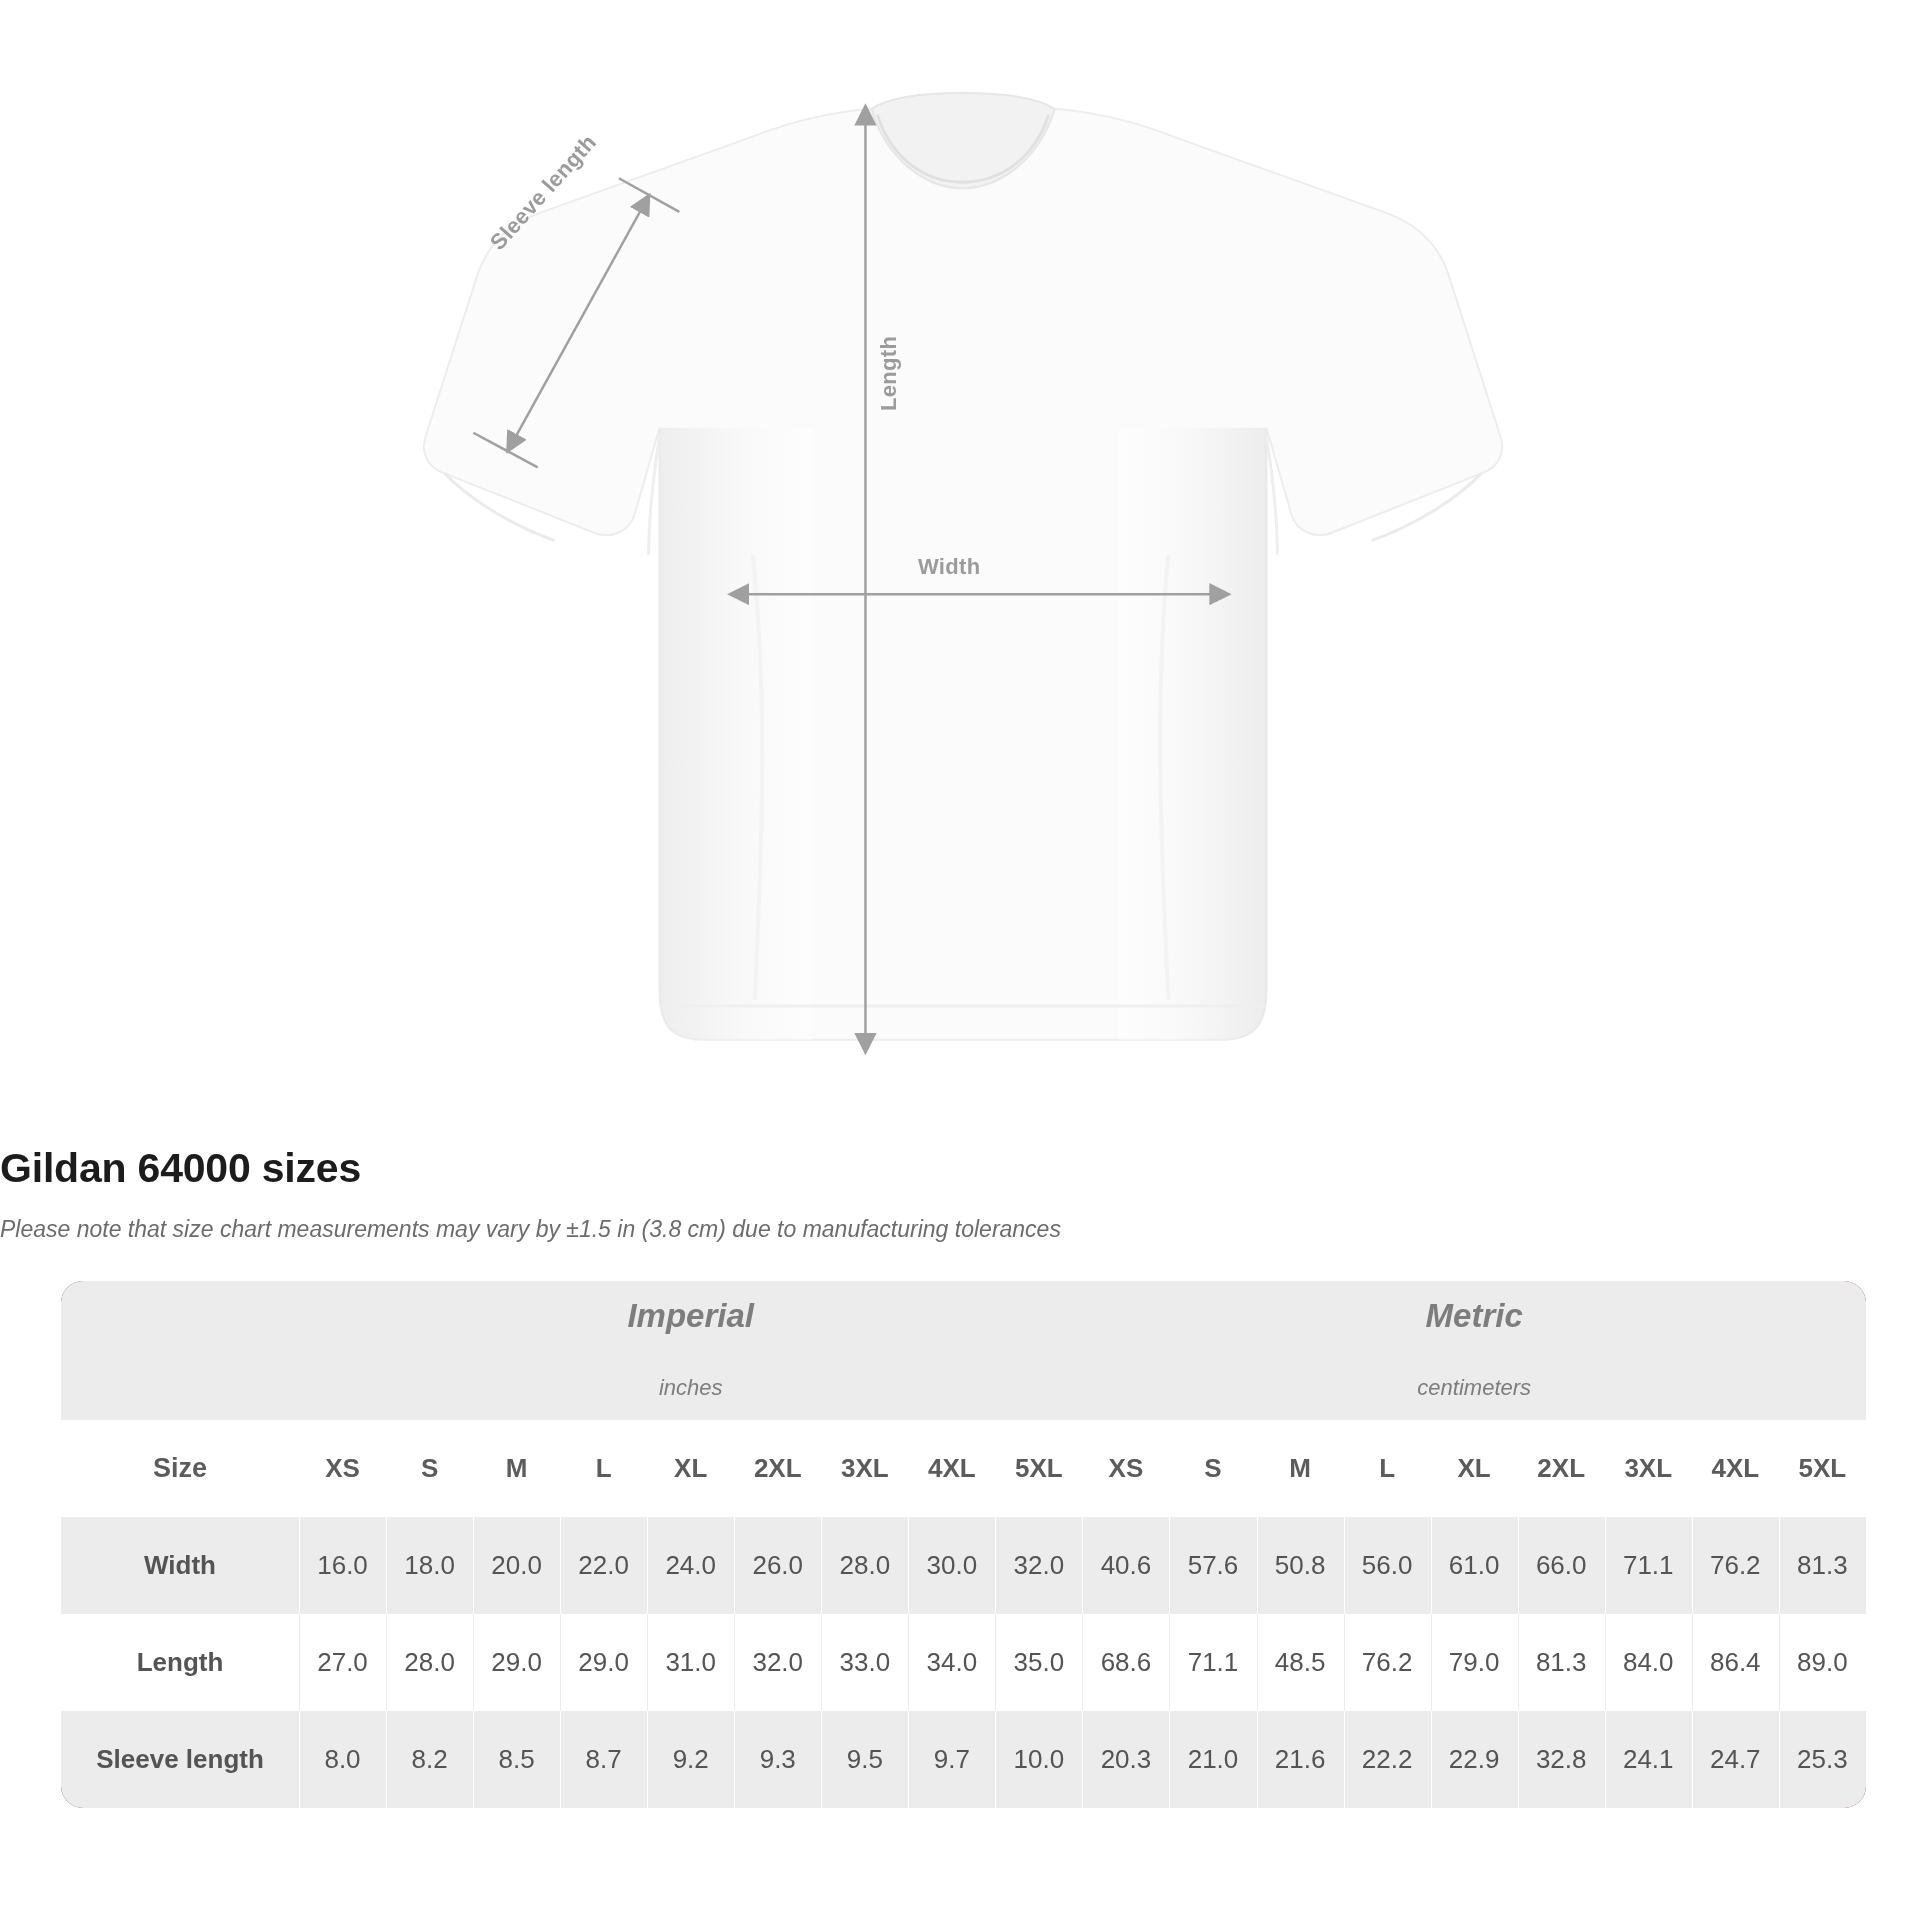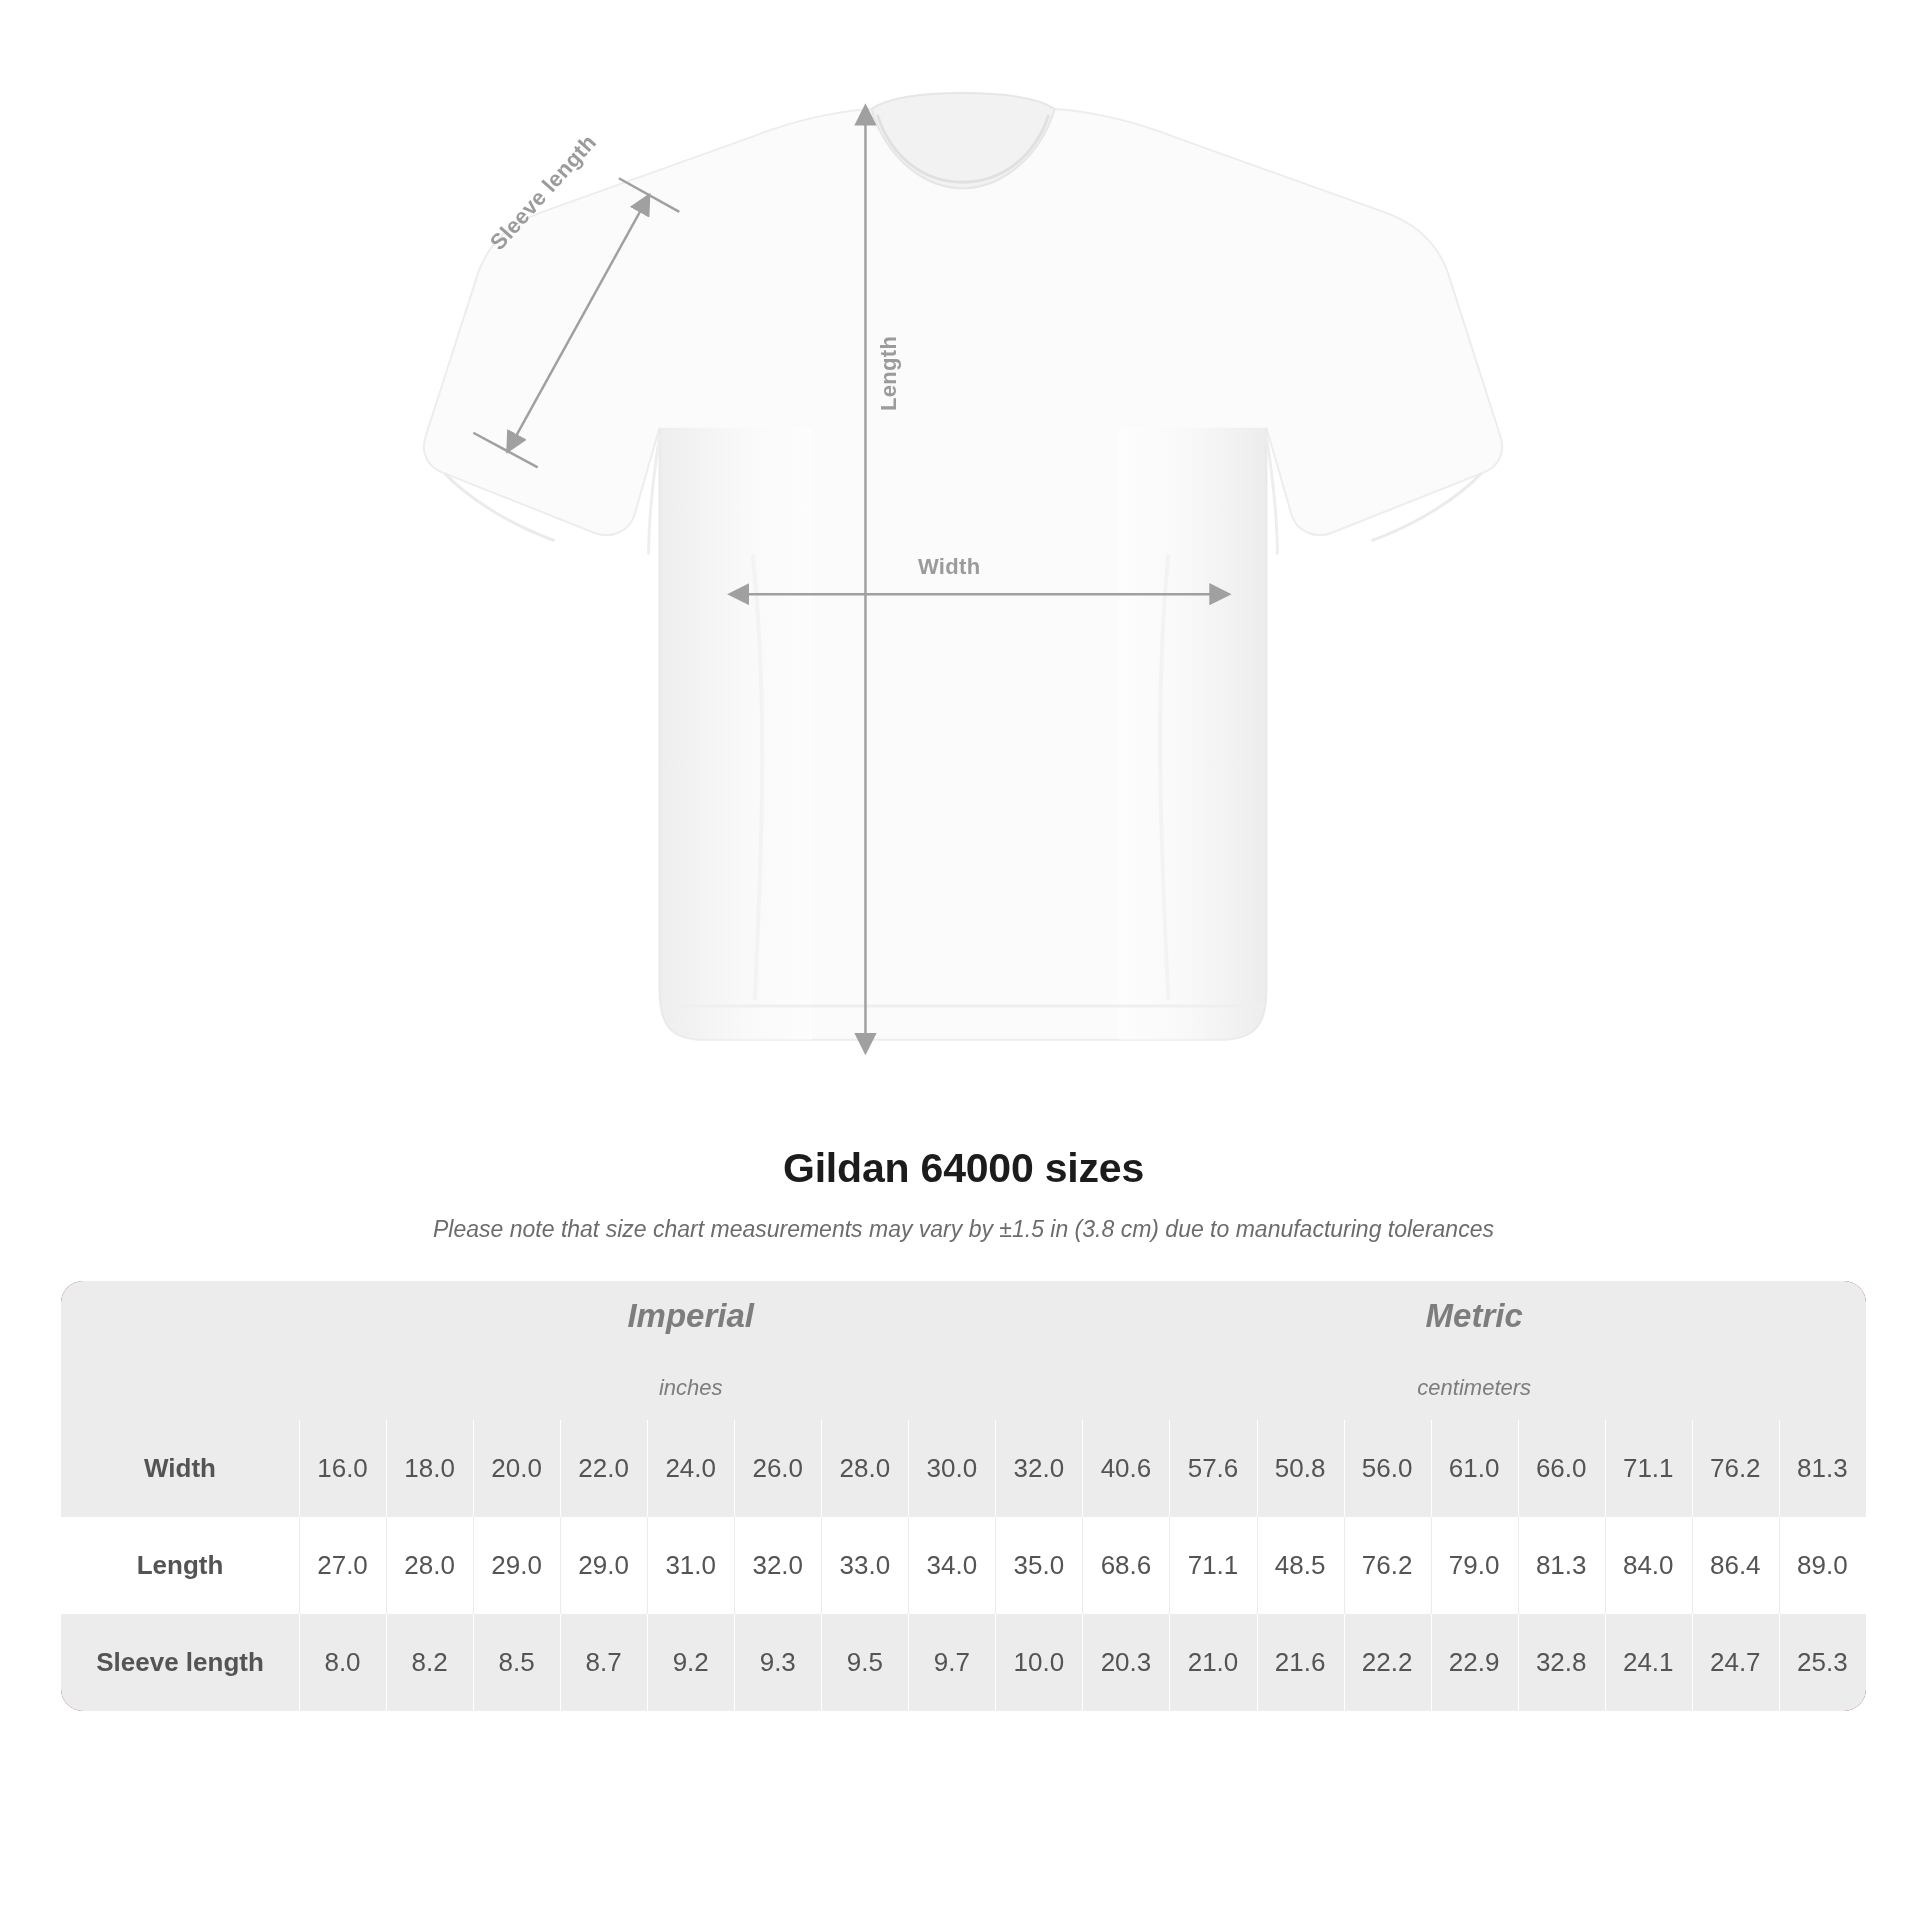--- a/index.html
+++ b/index.html
@@ -51,21 +51,21 @@
   }
   .dim-label.sleeve-label {
     left: 485px;
     top: 238px;
     transform: rotate(-48deg);
     transform-origin: left top;
   }
 
   
   .heading-wrap {
-    text-align: center;
+    text-align: left;
     margin-top: 26px;
   }
   .chart-title {
     font-size: 41px;
     font-weight: bold;
     color: #1c1c1c;
     letter-spacing: -0.2px;
     margin: 0;
   }
   .chart-note {
@@ -260,20 +260,41 @@
           <td colspan="9">
             <div class="unit-name">Imperial</div>
             <div class="unit-sub">inches</div>
           </td>
           <td colspan="9">
             <div class="unit-name">Metric</div>
             <div class="unit-sub">centimeters</div>
           </td>
         </tr>
 
+        <tr class="size-row">
+          <td class="rowlabel">Size</td>
+          <td class="val">XS</td>
+          <td class="val">S</td>
+          <td class="val">M</td>
+          <td class="val">L</td>
+          <td class="val">XL</td>
+          <td class="val">2XL</td>
+          <td class="val">3XL</td>
+          <td class="val">4XL</td>
+          <td class="val">5XL</td>
+          <td class="val">XS</td>
+          <td class="val">S</td>
+          <td class="val">M</td>
+          <td class="val">L</td>
+          <td class="val">XL</td>
+          <td class="val">2XL</td>
+          <td class="val">3XL</td>
+          <td class="val">4XL</td>
+          <td class="val">5XL</td>
+        </tr>
 
         <tr class="data-row shade">
           <td class="rowlabel">Width</td>
           <td class="val">16.0</td>
           <td class="val">18.0</td>
           <td class="val">20.0</td>
           <td class="val">22.0</td>
           <td class="val">24.0</td>
           <td class="val">26.0</td>
           <td class="val">28.0</td>

